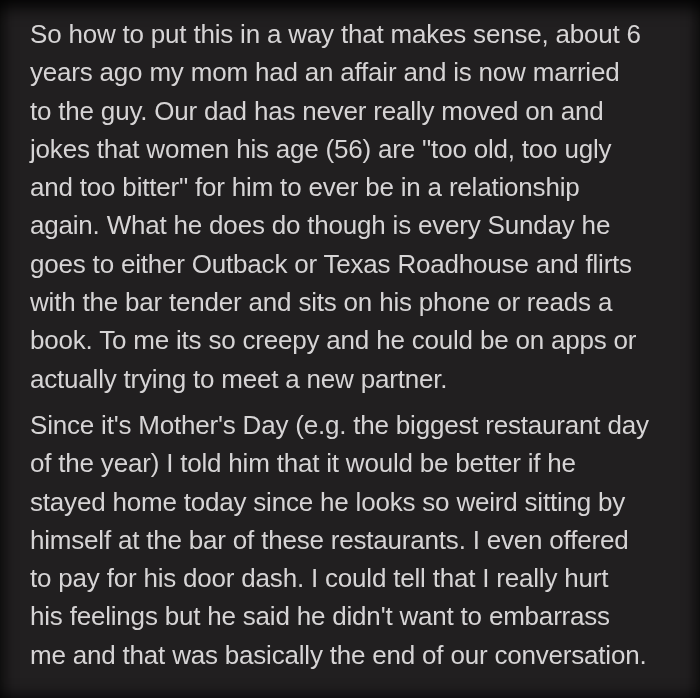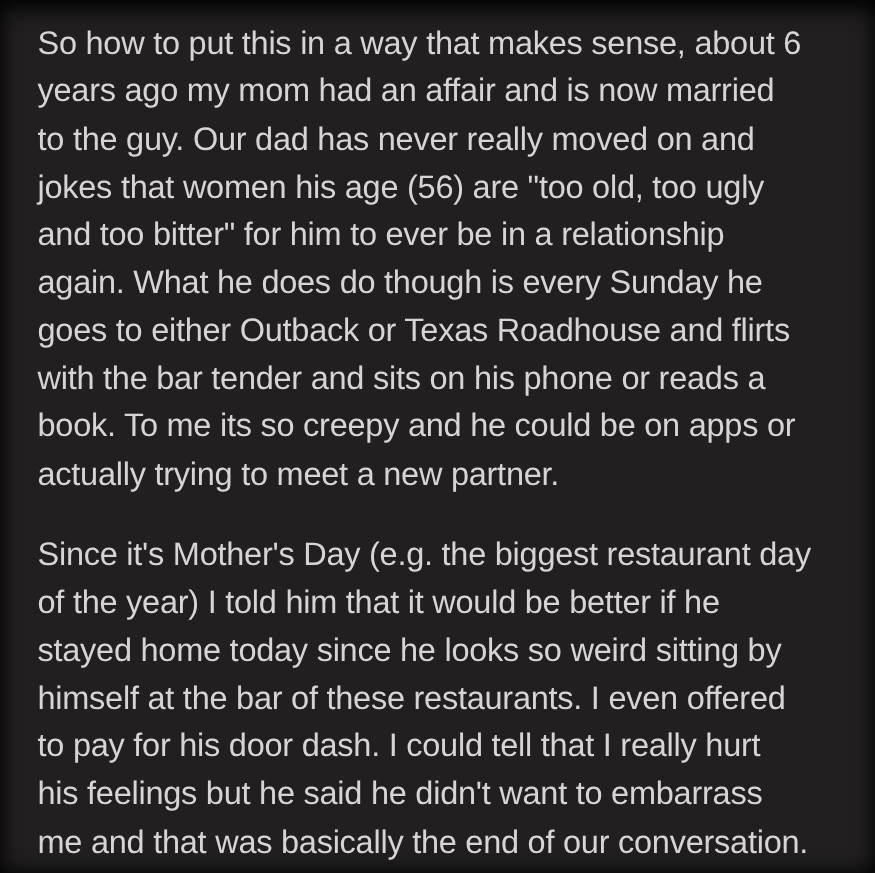--- a/index.html
+++ b/index.html
@@ -32,21 +32,21 @@
     font-weight: 400;
     line-height: 38.3px;
     color: #d6d4d5;
     letter-spacing: -0.2px;
   }
   .paragraph {
     margin: 0;
     white-space: pre;      
   }
   .paragraph + .paragraph {
-    margin-top: 26px;
+    margin-top: 8px;
   }
 </style>
 </head>
 <body>
 
 <div class="screen">
   <div class="post-body">
     <p class="paragraph">So how to put this in a way that makes sense, about 6
 years ago my mom had an affair and is now married
 to the guy. Our dad has never really moved on and

